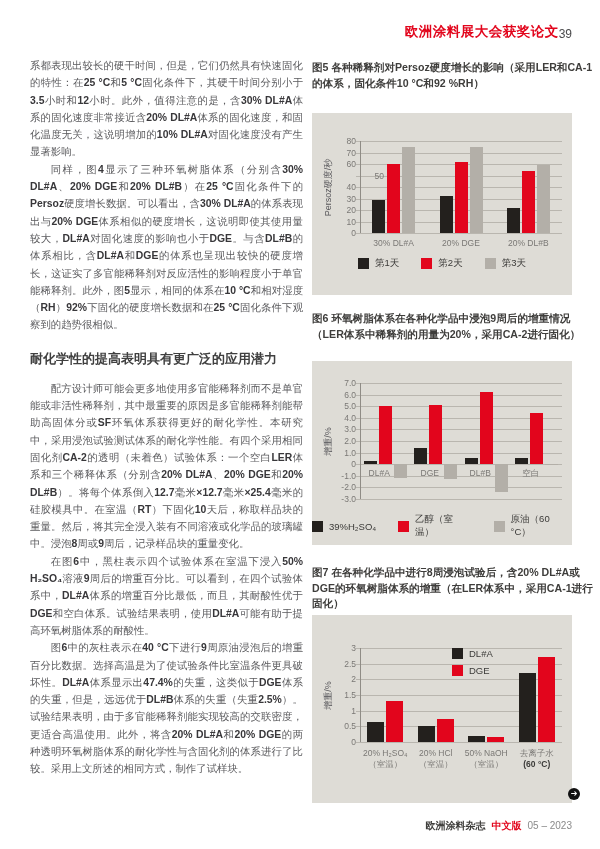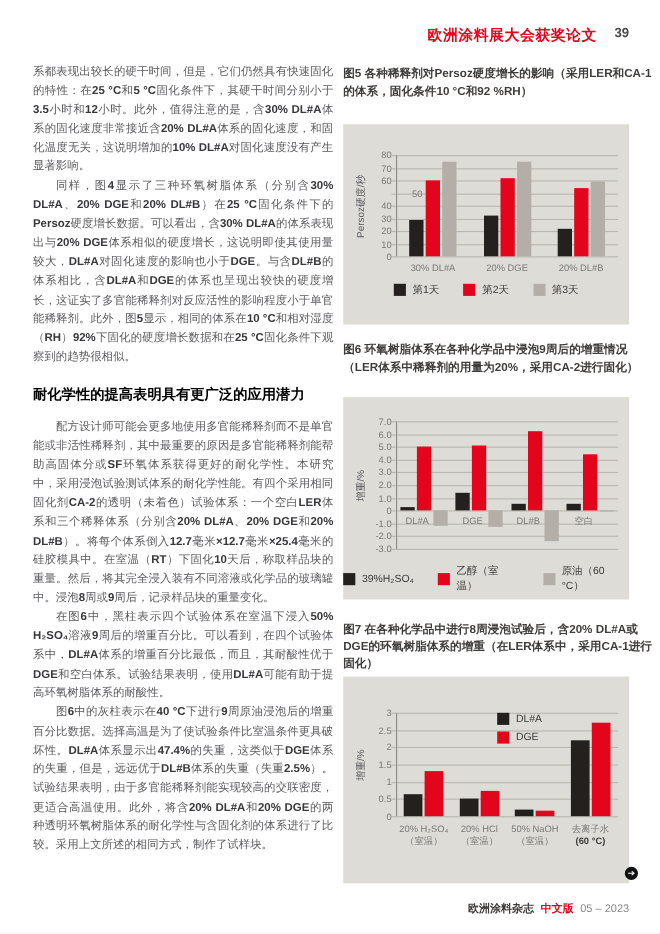--- a/index.html
+++ b/index.html
@@ -1,30 +1,30 @@
 <!DOCTYPE html>
 <html><head>
 <meta charset="utf-8">
 <style>
   html,body{margin:0;padding:0;background:#888;}
   .page{position:relative;width:600px;height:849px;background:#ffffff;margin:0 auto;
         font-family:"Liberation Sans","DejaVu Sans",sans-serif;overflow:hidden;}
 
   
   .header{position:absolute;top:23px;left:0;right:28px;display:flex;justify-content:flex-end;
-          align-items:flex-start;gap:16px;padding-left:36px;}
+          align-items:flex-end;padding-left:36px;}
   .header-title{color:#e2051c;font-weight:bold;font-size:13.5px;letter-spacing:.5px;}
-  .page-num{font-size:12px;color:#4a4a4c;font-weight:bold;}
+  .page-num{font-size:12px;color:#4a4a4c;font-weight:normal;}
 
   
   .left-col{position:absolute;left:30px;top:57px;width:273px;}
   .left-col p{margin:0;font-size:10.4px;line-height:17.3px;color:#5b5b5e;text-align:justify;}
   .left-col p.indent{text-indent:2em;}
   .left-col b{color:#38373a;font-weight:bold;}
-  .section-heading{color:#000000;font-size:13px;font-weight:bold;margin:16px 0 12px 0;line-height:18px;}
+  .section-heading{color:#404040;font-size:13px;font-weight:bold;margin:16px 0 12px 0;line-height:18px;}
 
   
   .right-col{position:absolute;left:312px;top:0;width:282px;}
   .fig-caption{position:absolute;left:0;width:281px;font-size:10.6px;font-weight:bold;
                color:#3e3d3b;line-height:15.5px;}
   .panel{position:absolute;left:0;width:260px;background:#dedcd6;}
 
   
   .c-grid{position:absolute;height:1px;background:#b9b6af;}
   .c-axis{position:absolute;width:1px;background:#8f8c86;}

